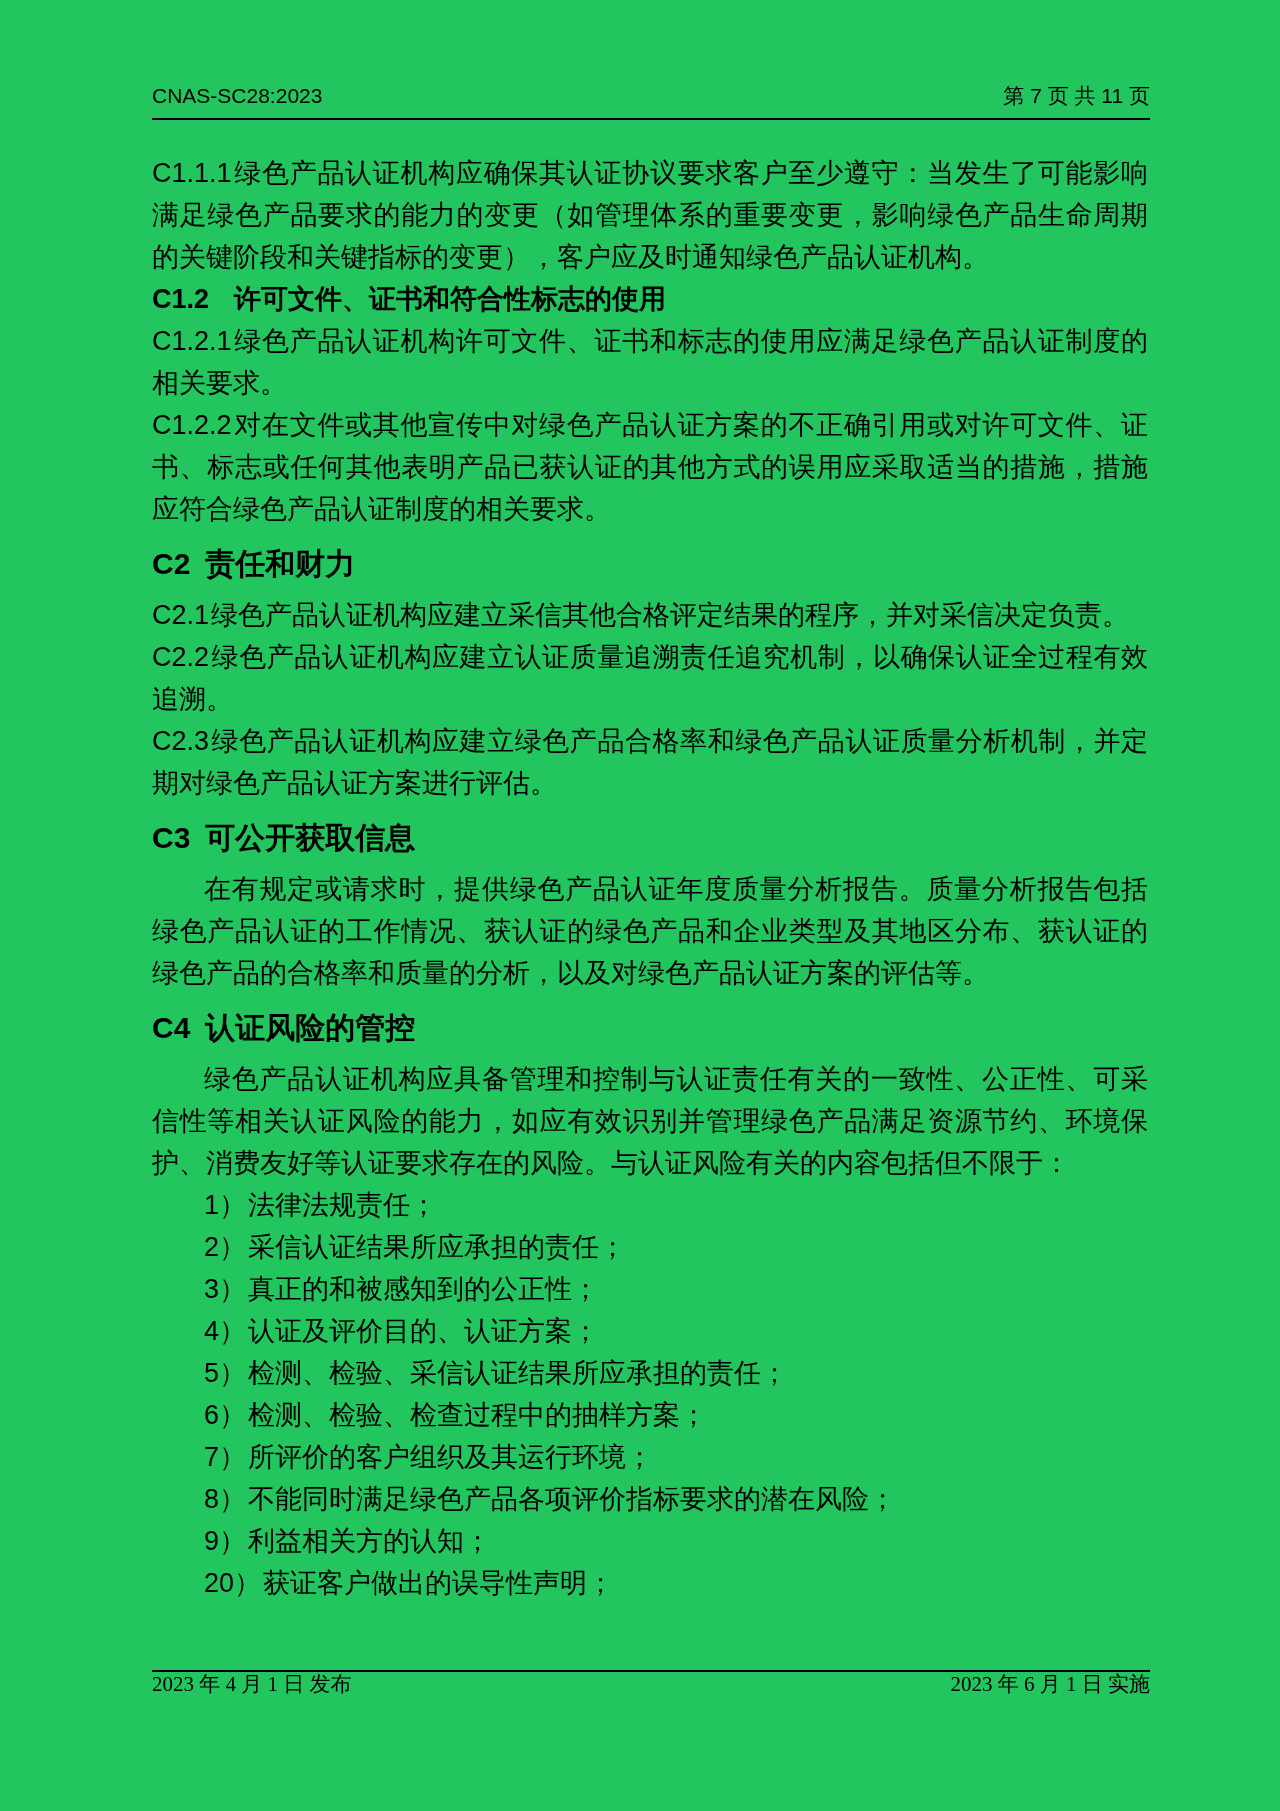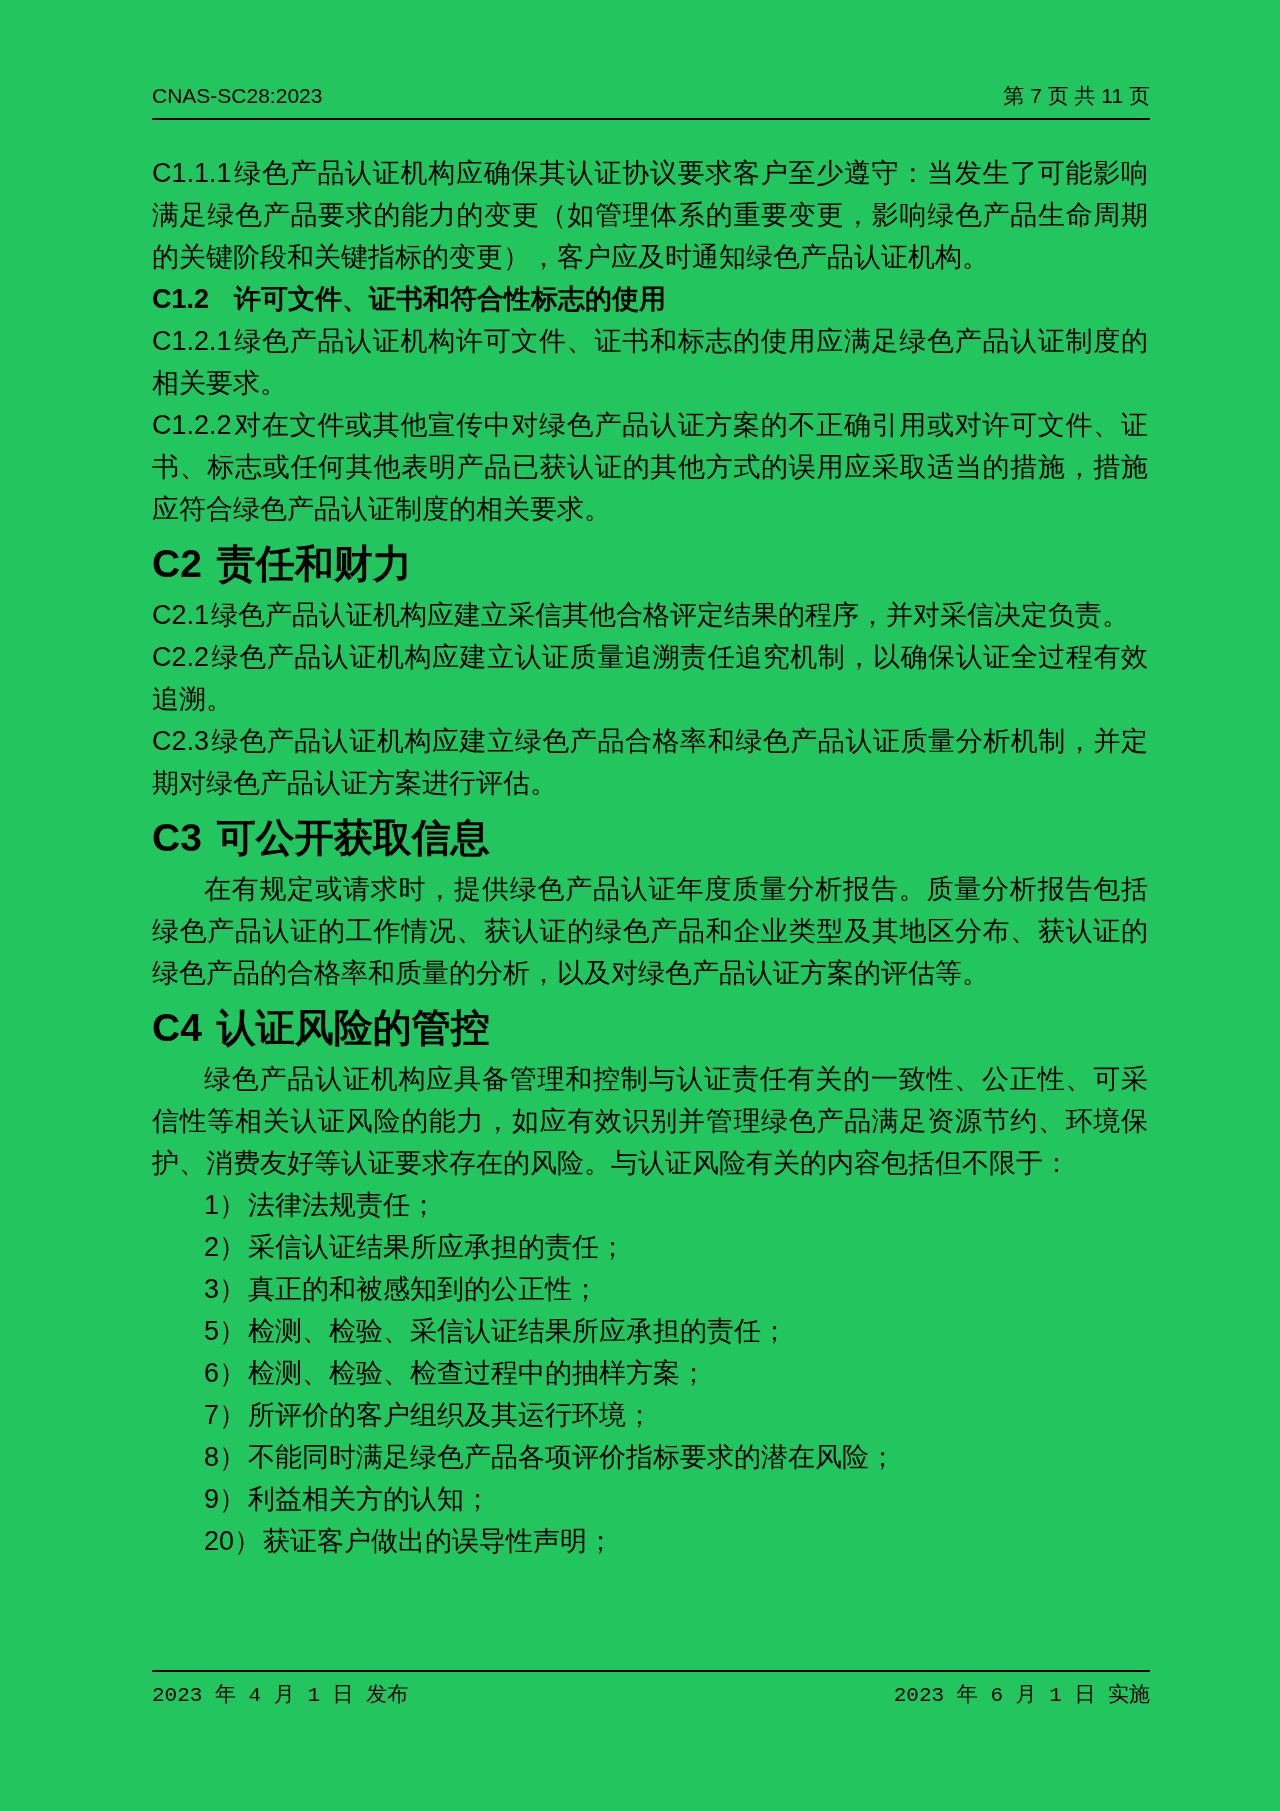--- a/index.html
+++ b/index.html
@@ -31,24 +31,24 @@
     border-bottom: 2px solid #000000;
     padding-bottom: 10px;
   }
   
   .page-footer {
     position: absolute;
     left: 152px;
     right: 130px;
     top: 1670px;
     border-top: 2px solid #000000;
-    padding-top: 12px;
+    padding-top: 0;
     display: flex;
     justify-content: space-between;
-    font-family: Liberation Mono, monospace;
+    font-family: Liberation Serif, serif;
     font-size: 21px;
     line-height: 24px;
   }
   
   .page-body {
     position: absolute;
     left: 152px;
     right: 132px;
     top: 152px;
     font-size: 27px;
@@ -64,21 +64,21 @@
   }
   .subheading {
     font-family: "Liberation Sans", "DejaVu Sans", sans-serif;
     font-weight: bold;
     font-size: 27px;
   }
   .subheading .num { margin-right: 25px; }
   .section-heading {
     font-family: "Liberation Sans", "DejaVu Sans", sans-serif;
     font-weight: bold;
-    font-size: 39px;
+    font-size: 30px;
     line-height: 44px;
     margin: 12px 0 8px 0;
   }
   .section-heading .num { margin-right: 15px; }
   .indent-para {
     text-indent: 52px;
   }
   .risk-list {
     margin: 0;
     padding: 0;
@@ -126,20 +126,21 @@
     <p class="indent-para">在有规定或请求时，提供绿色产品认证年度质量分析报告。质量分析报告包括绿色产品认证的工作情况、获认证的绿色产品和企业类型及其地区分布、获认证的绿色产品的合格率和质量的分析，以及对绿色产品认证方案的评估等。</p>
 
     <h2 class="section-heading"><span class="num">C4</span><span>认证风险的管控</span></h2>
 
     <p class="indent-para">绿色产品认证机构应具备管理和控制与认证责任有关的一致性、公正性、可采信性等相关认证风险的能力，如应有效识别并管理绿色产品满足资源节约、环境保护、消费友好等认证要求存在的风险。与认证风险有关的内容包括但不限于：</p>
 
     <div class="risk-list">
       <div class="list-item"><span class="num">1）</span><span>法律法规责任；</span></div>
       <div class="list-item"><span class="num">2）</span><span>采信认证结果所应承担的责任；</span></div>
       <div class="list-item"><span class="num">3）</span><span>真正的和被感知到的公正性；</span></div>
+      <div class="list-item"><span class="num">4）</span><span>认证及评价目的、认证方案；</span></div>
       <div class="list-item"><span class="num">5）</span><span>检测、检验、采信认证结果所应承担的责任；</span></div>
       <div class="list-item"><span class="num">6）</span><span>检测、检验、检查过程中的抽样方案；</span></div>
       <div class="list-item"><span class="num">7）</span><span>所评价的客户组织及其运行环境；</span></div>
       <div class="list-item"><span class="num">8）</span><span>不能同时满足绿色产品各项评价指标要求的潜在风险；</span></div>
       <div class="list-item"><span class="num">9）</span><span>利益相关方的认知；</span></div>
       <div class="list-item"><span class="num">20）</span><span>获证客户做出的误导性声明；</span></div>
     </div>
 
   </main>
 

